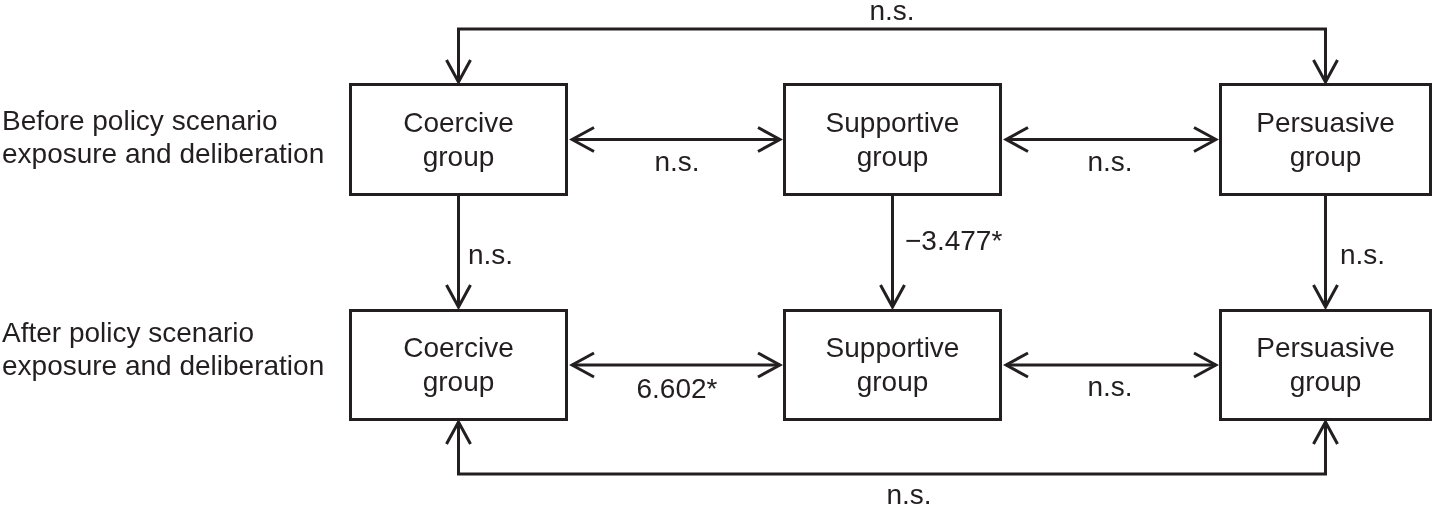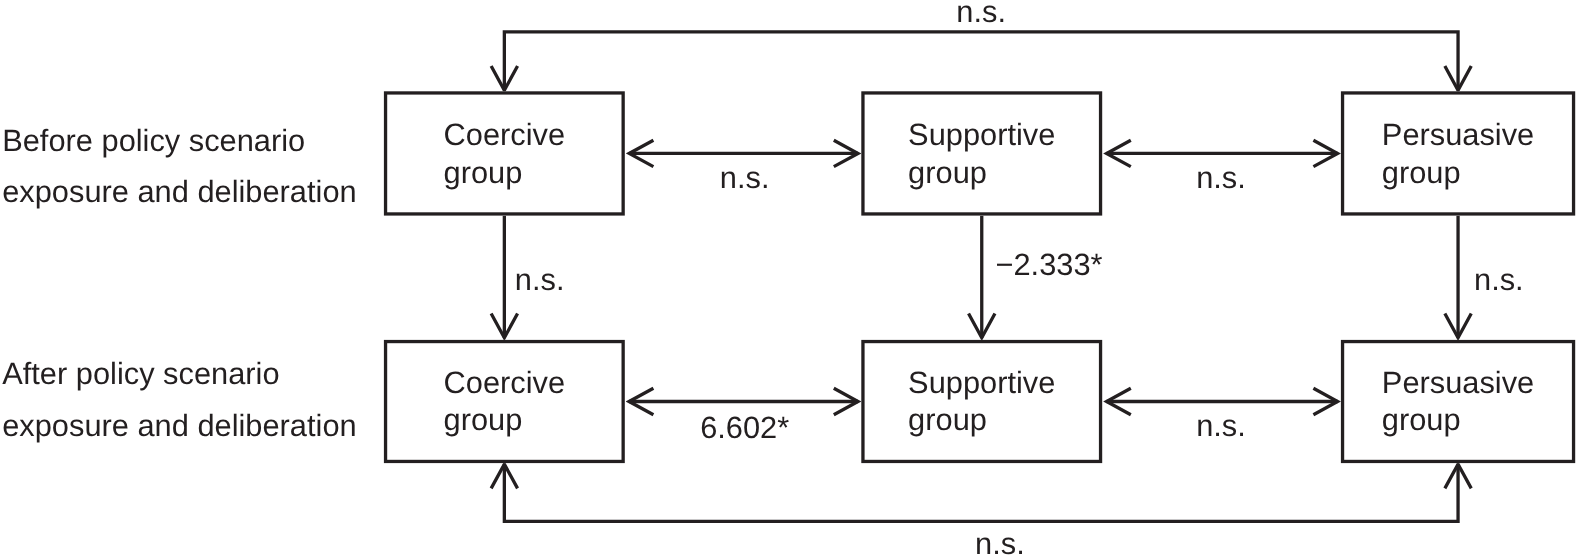--- a/index.html
+++ b/index.html
@@ -9,31 +9,32 @@
     height: 506px;
     background: #ffffff;
     overflow: hidden;
     font-family: "Liberation Sans", sans-serif;
     color: #231f20;
   }
   .row-label {
     position: absolute;
     left: 2px;
     font-size: 28px;
-    line-height: 47px;
+    line-height: 33px;
     white-space: pre-line;
   }
   .box {
     position: absolute;
     box-sizing: border-box;
     border: 3px solid #231f20;
     background: #ffffff;
     display: flex;
     align-items: center;
     justify-content: center;
+    text-align: center;
     font-size: 28px;
     line-height: 34px;
     white-space: pre-line;
   }
   .b1 { left: 349px;  top: 83px;  width: 219px; height: 113px; }
   .b2 { left: 783px;  top: 83px;  width: 219px; height: 113px; }
   .b3 { left: 1219px; top: 83px;  width: 213px; height: 113px; }
   .b4 { left: 349px;  top: 309px; width: 219px; height: 112px; }
   .b5 { left: 783px;  top: 309px; width: 219px; height: 112px; }
   .b6 { left: 1219px; top: 309px; width: 213px; height: 112px; }
@@ -87,19 +88,19 @@
 group</div>
   <div class="box b5">Supportive
 group</div>
   <div class="box b6">Persuasive
 group</div>
 
   <span class="elabel ctr" style="left:892px; top:11px">n.s.</span>
   <span class="elabel ctr" style="left:677px; top:162px">n.s.</span>
   <span class="elabel ctr" style="left:1110px; top:162px">n.s.</span>
   <span class="elabel side" style="left:468px; top:255px">n.s.</span>
-  <span class="elabel side" style="left:905px; top:241px">−2.333*</span>
+  <span class="elabel side" style="left:905px; top:241px">−3.477*</span>
   <span class="elabel side" style="left:1340px; top:255px">n.s.</span>
   <span class="elabel ctr" style="left:677px; top:389px">6.602*</span>
   <span class="elabel ctr" style="left:1110px; top:387px">n.s.</span>
   <span class="elabel ctr" style="left:909px; top:495px">n.s.</span>
 
 </div>
 
 </body></html>

